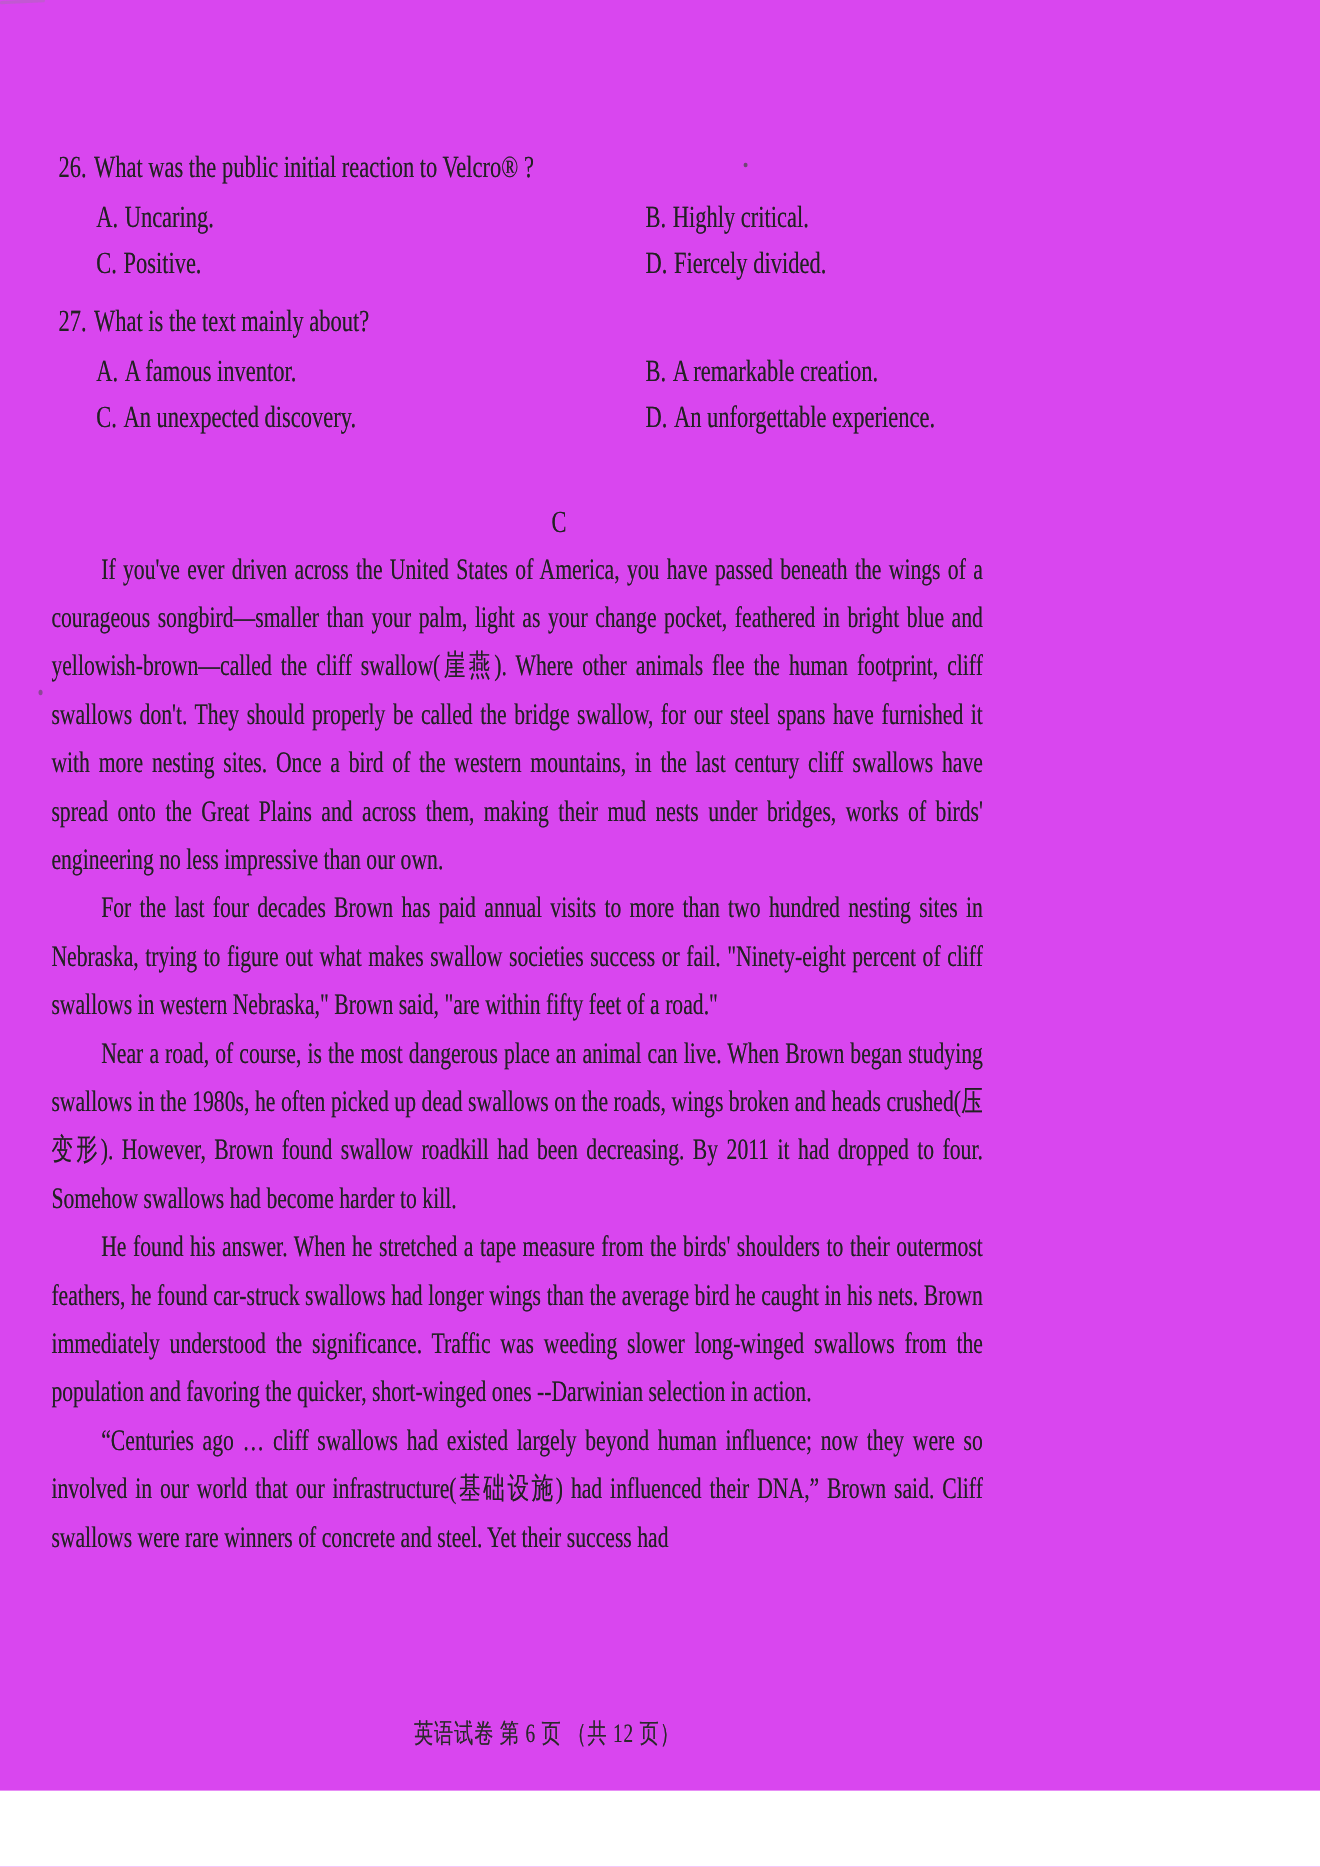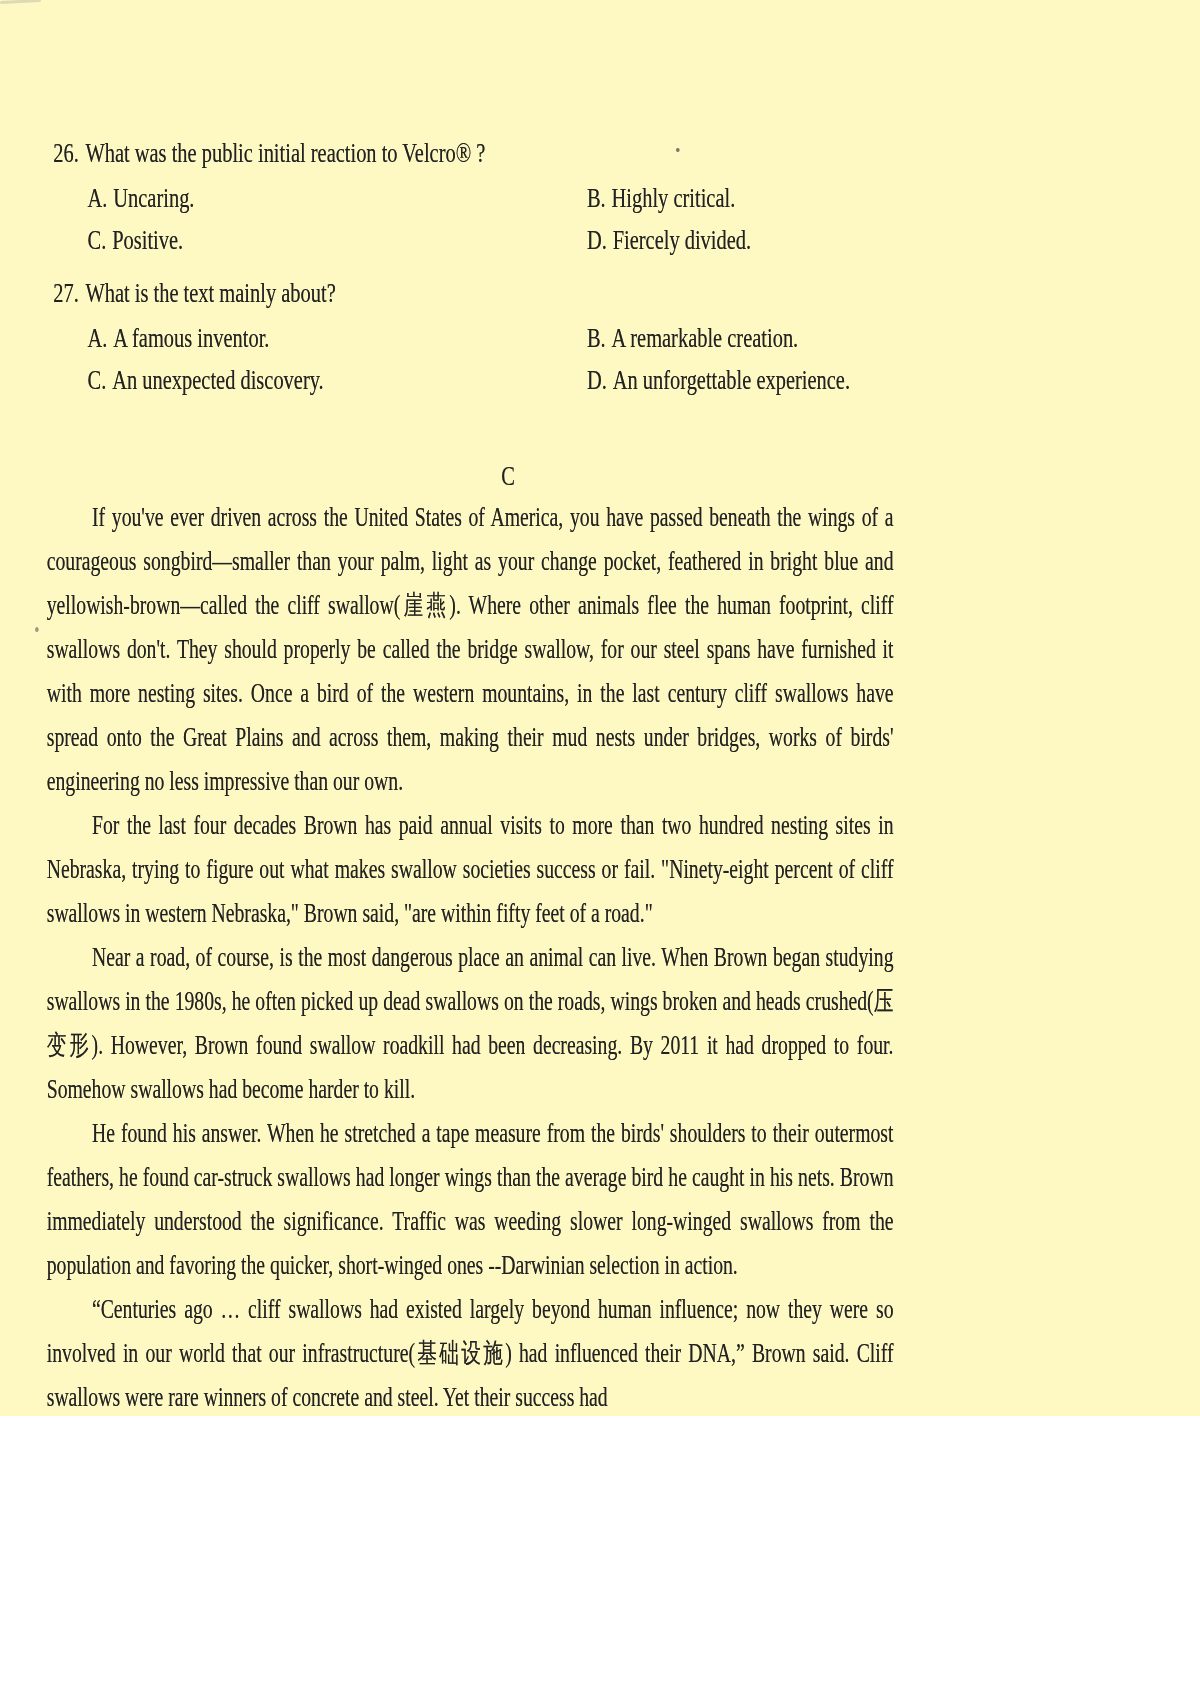--- a/index.html
+++ b/index.html
@@ -1,18 +1,18 @@
 <!DOCTYPE html>
 <html><head>
 <meta charset="utf-8">
 <style>
   html,body{margin:0;padding:0;background:#ffffff;}
   .sheet{
-    position:relative;width:1200px;height:1416px;overflow:hidden;
-    background:#fef9c3;color:#222;
+    position:relative;width:1200px;height:1628px;overflow:hidden;
+    background:#d946ef;color:#222;
     font-family:"Liberation Serif","DejaVu Serif",serif;
     text-shadow:0 0 .5px rgba(34,34,34,.55);
   }
   
   .condensed{
     position:absolute;left:0;top:0;width:1644px;height:1697px;
     transform:scaleX(0.73);transform-origin:0 0;
   }
   .qline{position:absolute;left:73px;font-size:28px;line-height:36px;white-space:nowrap;}
   #q26{top:135px;}

